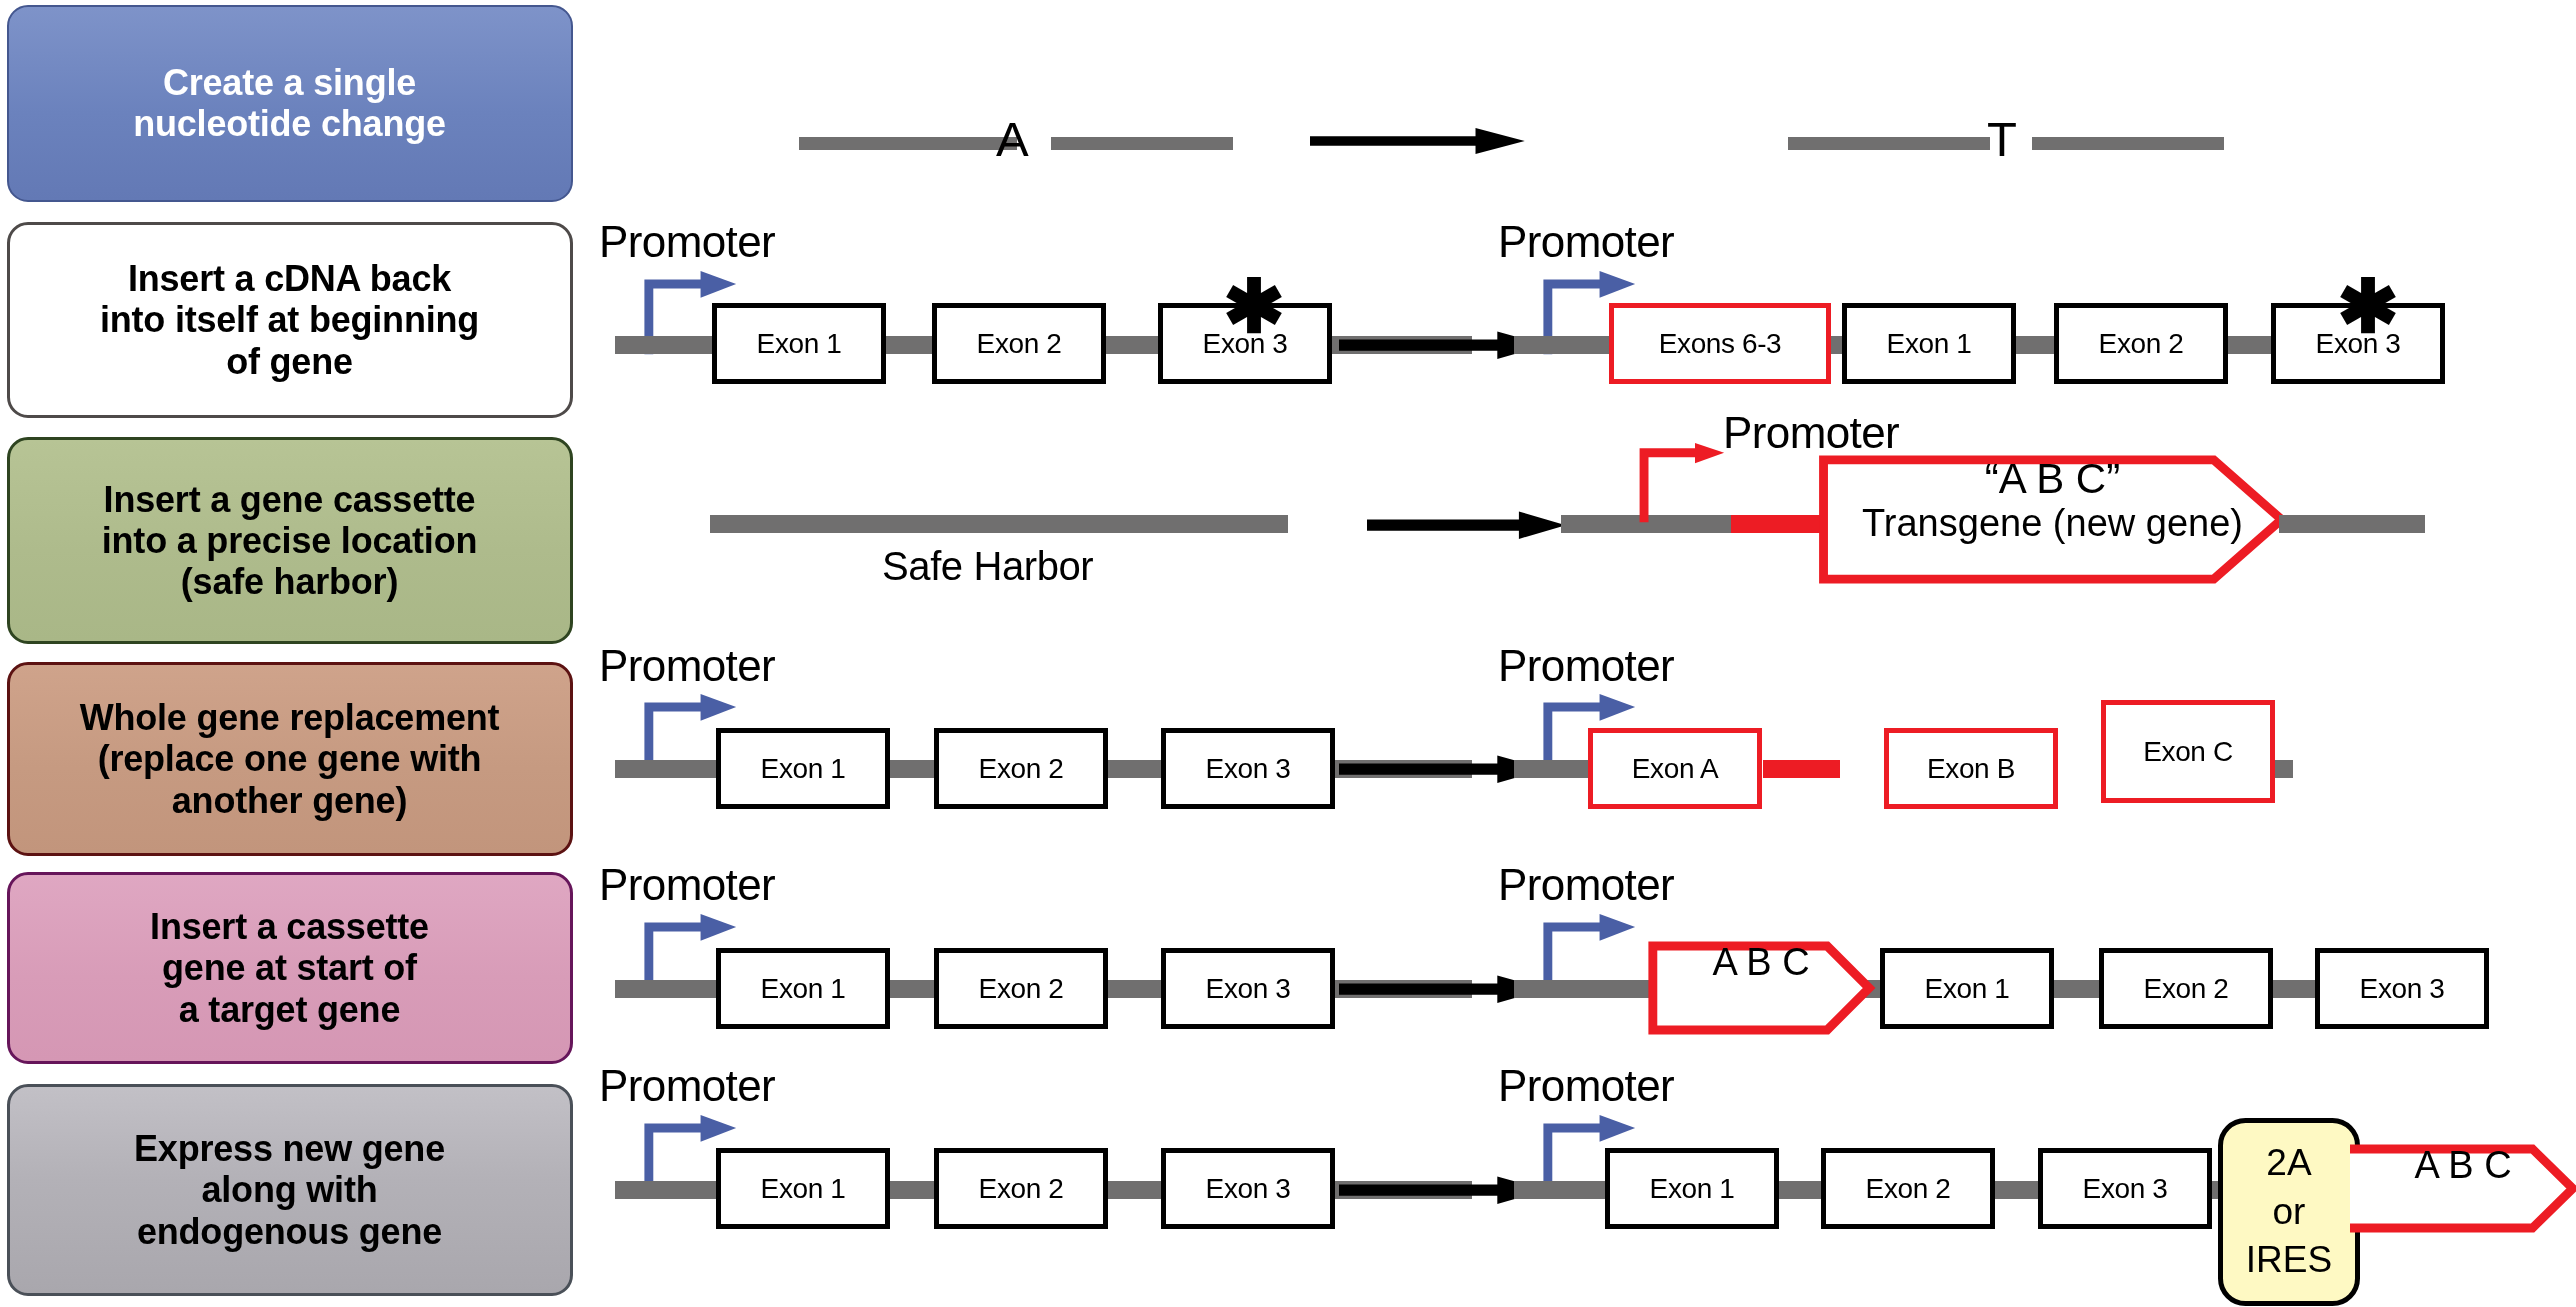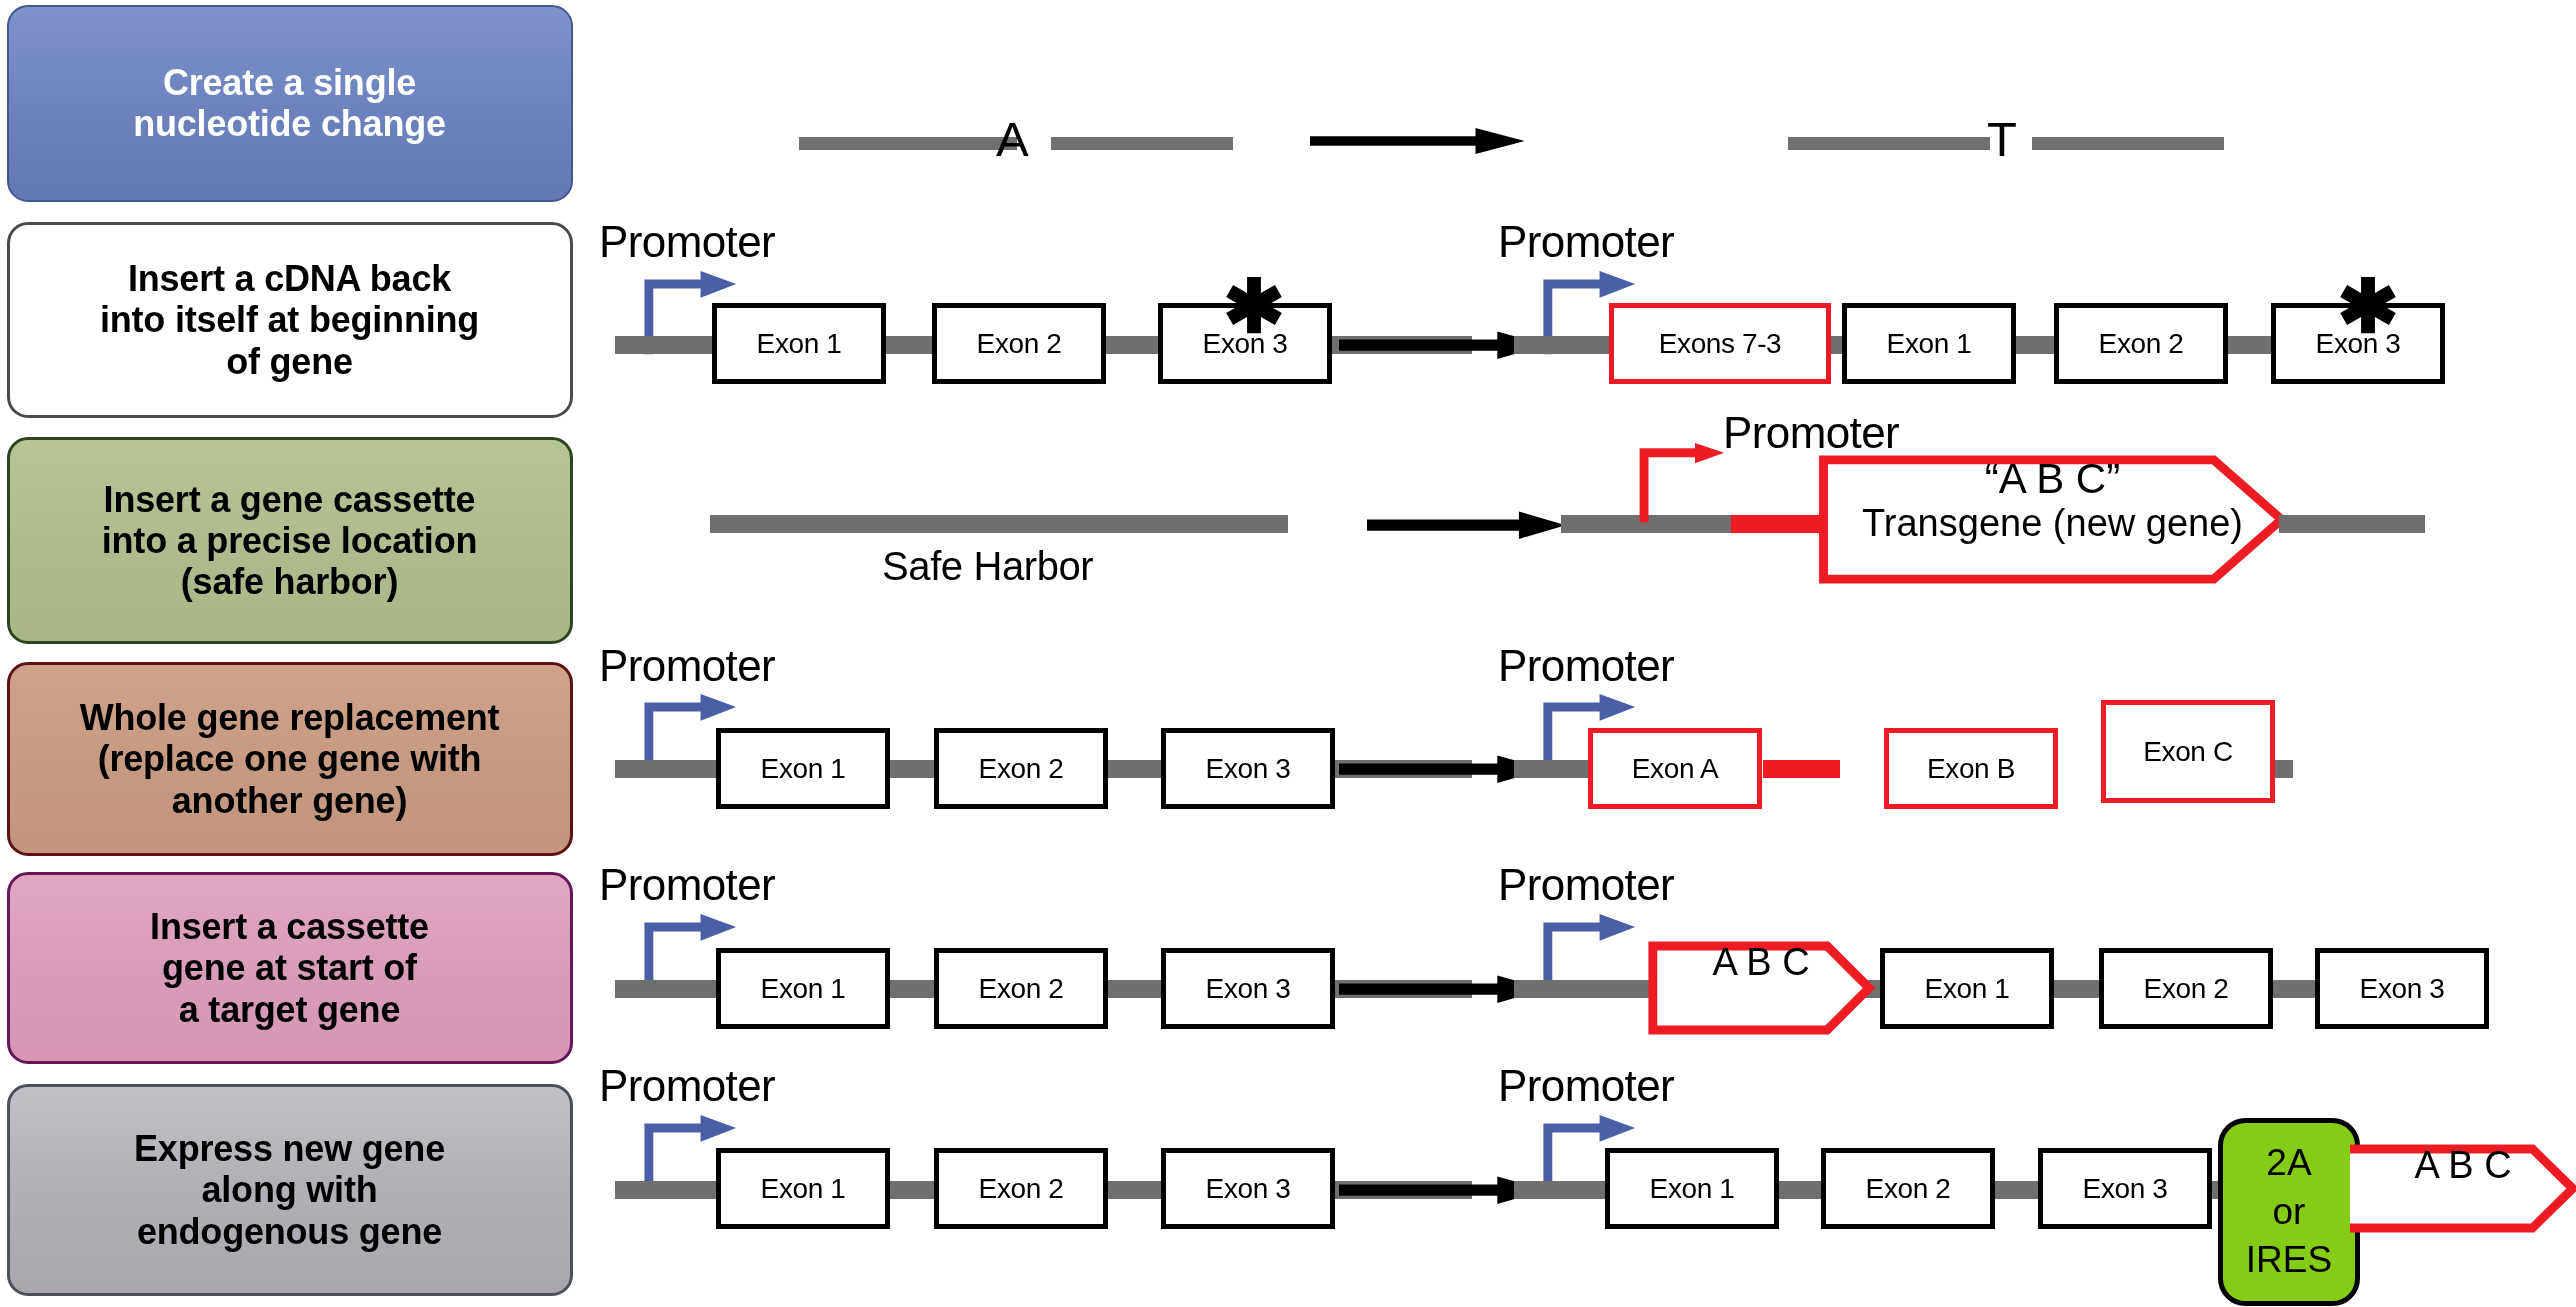--- a/index.html
+++ b/index.html
@@ -62,21 +62,21 @@
   .pent .pl{
     position:absolute;left:0;top:0;width:100%;height:100%;
     display:flex;flex-direction:column;align-items:center;justify-content:flex-start;
     font-size:38px;color:#000;text-align:center;line-height:1.12;white-space:nowrap;
   }
   .pent .pl .l1{font-size:42px;}
   .pent .pl .l2{font-size:38px;}
 
   .iresbox{
     position:absolute;box-sizing:border-box;
-    background:#84cc16;border:5.7px solid #000;border-radius:27.5px;
+    background:#fef9c3;border:5.7px solid #000;border-radius:27.5px;
     display:flex;flex-direction:column;align-items:center;justify-content:center;
     font-size:37px;color:#000;line-height:1.32;text-align:center;
   }
 </style>
 </head>
 <body>
 
 <div class="stage">
 
   <div class="cat c1">
@@ -143,21 +143,21 @@
   </div>
 
   <div class="promlabel" style="left:1498px;top:217px;">Promoter</div>
   <div class="promarrow" style="left:1543px;top:271px;">
     <svg width="97" height="85" viewBox="0 0 120 105">
       <path d="M6,103 L6,16 L78,16" stroke="#4a5fa5" stroke-width="11" fill="none"></path>
       <path d="M70,0 L114,16 L70,33 Z" fill="#4a5fa5"></path>
     </svg>
   </div>
   <div class="dna" style="left:1514px;top:336px;width:914px;"></div>
-  <div class="exon redbox" style="left:1609px;top:303px;width:222px;height:81px;">Exons 7-3</div>
+  <div class="exon redbox" style="left:1609px;top:303px;width:222px;height:81px;">Exons 6-3</div>
   <div class="exon" style="left:1842px;top:303px;width:174px;height:81px;">Exon 1</div>
   <div class="exon" style="left:2054px;top:303px;width:174px;height:81px;">Exon 2</div>
   <div class="exon" style="left:2271px;top:303px;width:174px;height:81px;">Exon 3</div>
   <div class="star" style="left:2337px;top:285px;">✱</div>
 
   <div class="dna" style="left:710px;top:515px;width:578px;"></div>
   <div class="plain" style="left:882px;top:544px;">Safe Harbor</div>
 
   <div class="bigarrow" style="left:1367px;top:508px;width:202px;">
     <svg width="202" height="36" viewBox="0 0 250 44">

